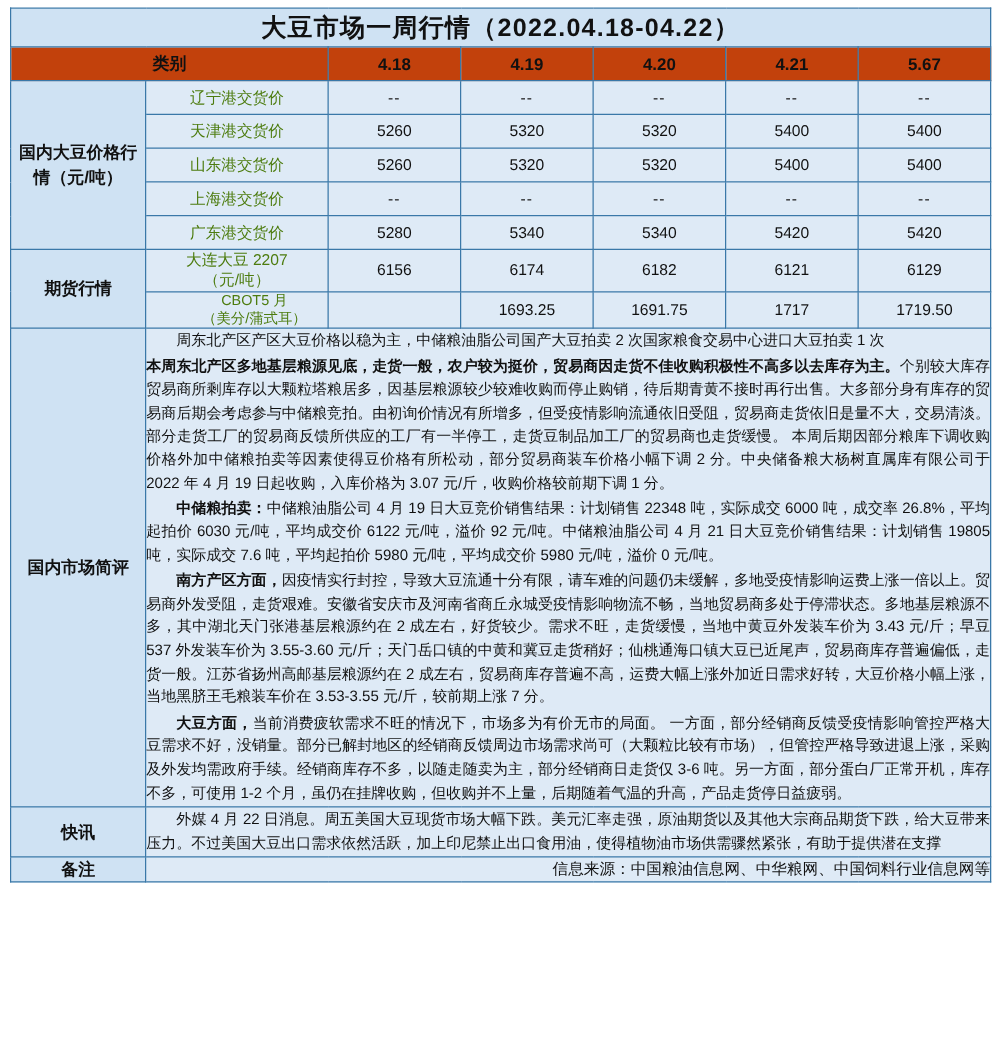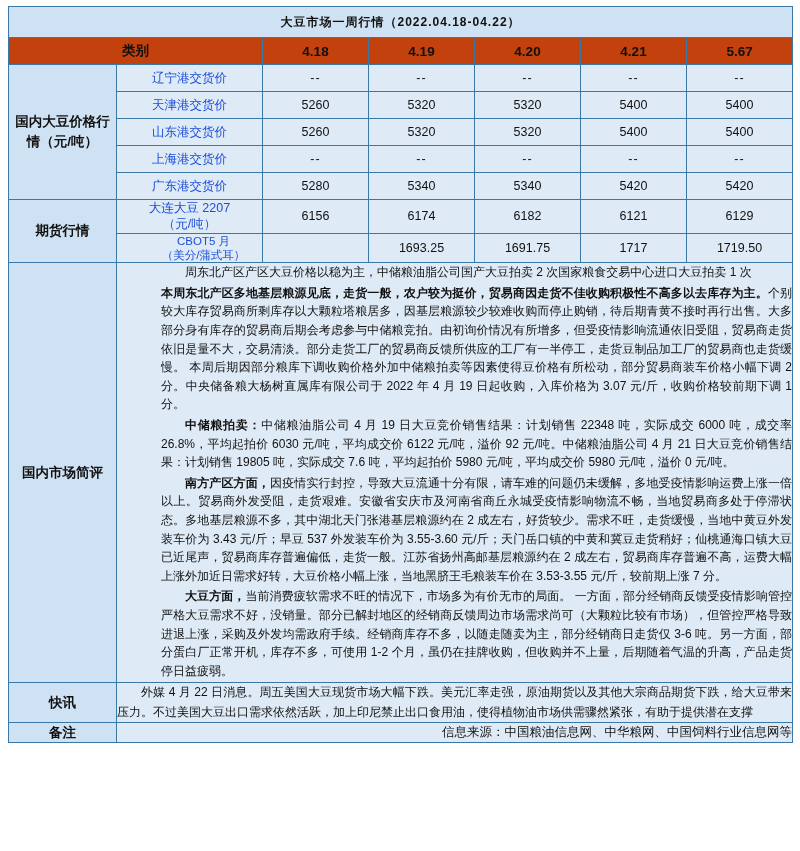--- a/index.html
+++ b/index.html
@@ -27,21 +27,21 @@
   }
   table.main td, table.main th {
     border: 1px solid #3a78a8;
     padding: 0;
     vertical-align: middle;
   }
   .title-cell {
     background: #cfe2f3;
     text-align: center;
     font-weight: bold;
-    font-size: 12px;
+    font-size: 20px;
     height: 30px;
     letter-spacing: 1px;
     color: #111;
   }
   .hdr {
     background: #c2410c;
     text-align: center;
     font-weight: bold;
     font-size: 13.5px;
     height: 26px;
@@ -52,21 +52,21 @@
     text-align: center;
     font-weight: bold;
     font-size: 13.5px;
     color: #111;
     line-height: 1.45;
   }
   .sublabel {
     background: #deeaf6;
     text-align: center;
     font-size: 12.5px;
-    color: #1d4ed8;
+    color: #4d7c0f;
     height: 26px;
     line-height: 1.3;
   }
   .sublabel.small {
     font-size: 11.5px;
     line-height: 1.25;
     padding-left: 28px;
   }
   .val {
     background: #deeaf6;
@@ -82,21 +82,20 @@
     background: #deeaf6;
     padding: 6px 8px 8px 8px;
     font-size: 12px;
     line-height: 1.55;
     color: #111;
     text-align: justify;
   }
   .commentary p {
     margin: 0 0 2px 0;
     text-indent: 2em;
-    padding-left: 44px;
   }
   .commentary p.cont {
     text-indent: 0;
   }
   .commentary b {
     font-weight: bold;
   }
   .flash {
     background: #deeaf6;
     padding: 6px 8px;

